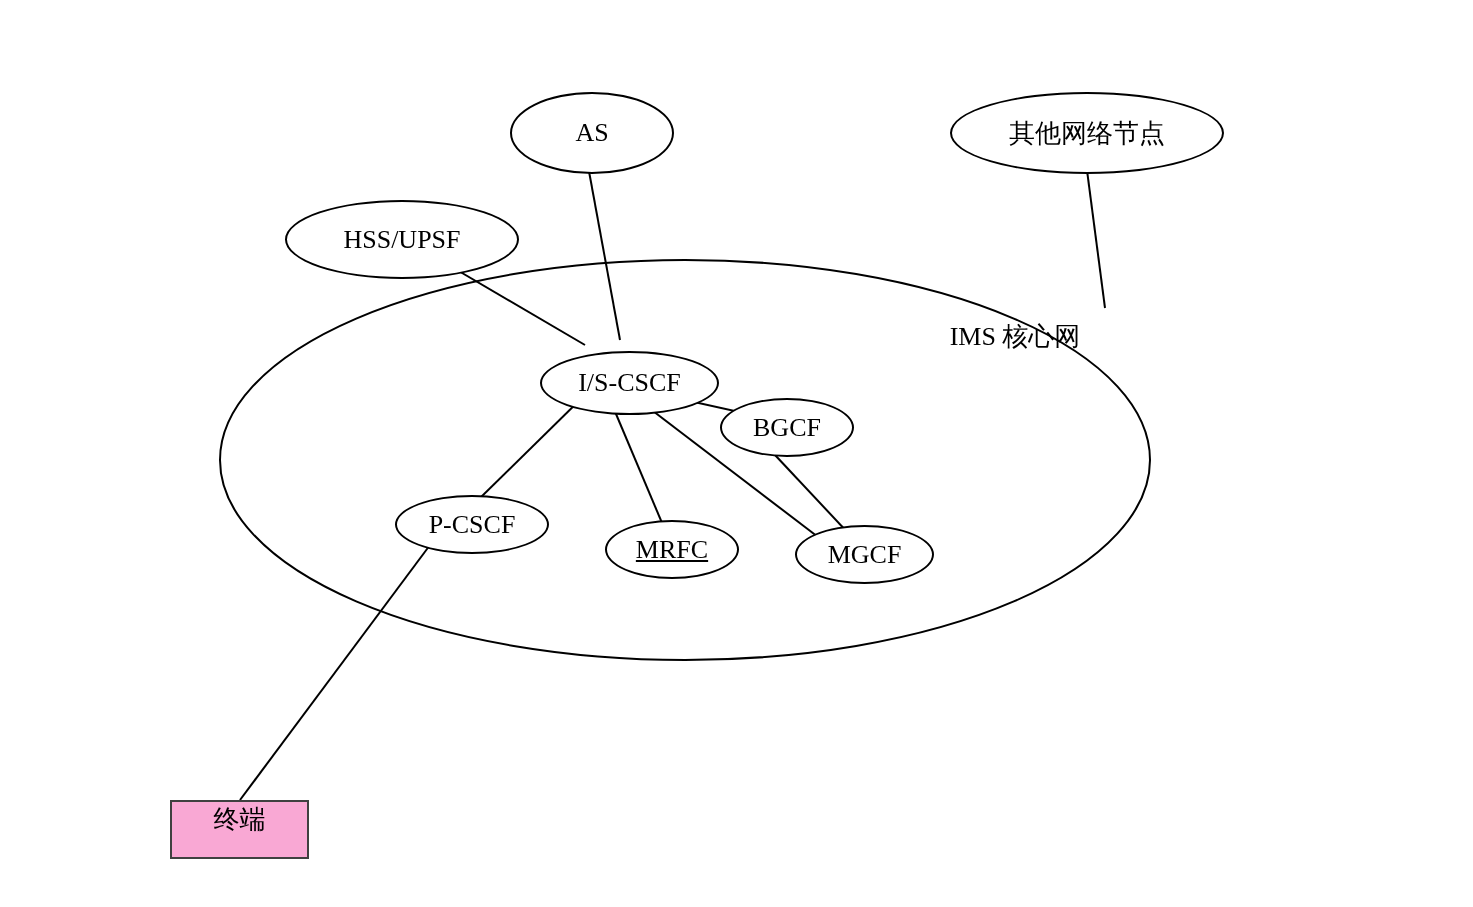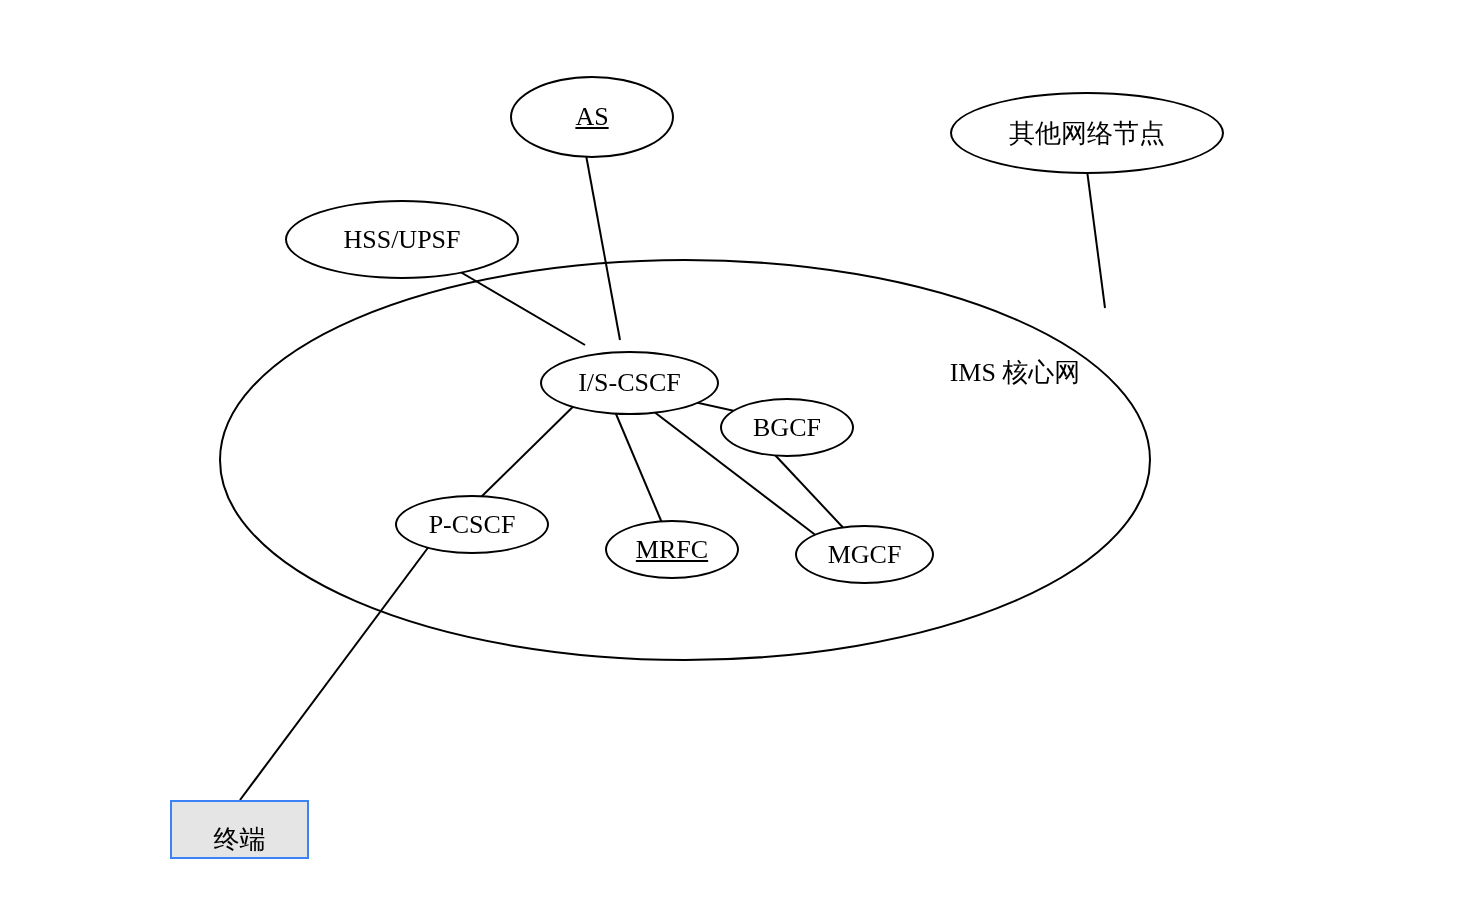--- a/index.html
+++ b/index.html
@@ -17,26 +17,26 @@
       border-radius: 50%;
       display: flex;
       align-items: center;
       justify-content: center;
       font-size: 26px;
       background: white;
       z-index: 2;
     }
     .rect-node {
       position: absolute;
-      border: 2px solid #3b82f6;
+      border: 2px solid #404040;
       display: flex;
-      align-items: flex-end;
+      align-items: flex-start;
       justify-content: center;
       font-size: 26px;
-      background: #e5e5e5;
+      background: #f9a8d4;
       z-index: 2;
     }
     .label {
       position: absolute;
       font-size: 26px;
       z-index: 2;
       text-align: center;
       line-height: 1.3;
     }
     svg.connector {
@@ -64,21 +64,21 @@
   <line x1="1085" y1="155" x2="1105" y2="308" stroke="black" stroke-width="2"></line>
   <line x1="440" y1="260" x2="585" y2="345" stroke="black" stroke-width="2"></line>
   <line x1="640" y1="390" x2="775" y2="420" stroke="black" stroke-width="2"></line>
   <line x1="775" y1="455" x2="850" y2="535" stroke="black" stroke-width="2"></line>
   <line x1="590" y1="390" x2="478" y2="500" stroke="black" stroke-width="2"></line>
   <line x1="608" y1="395" x2="665" y2="530" stroke="black" stroke-width="2"></line>
   <line x1="632" y1="395" x2="822" y2="540" stroke="black" stroke-width="2"></line>
   <line x1="430" y1="545" x2="240" y2="800" stroke="black" stroke-width="2"></line>
 </svg>
 
-<div class="ellipse-node" style="left:510px; top:76px; width:160px; height:78px;text-decoration:underline;">
+<div class="ellipse-node" style="left:510px; top:92px; width:160px; height:78px;">
   <span>AS</span>
 </div>
 
 <div class="ellipse-node" style="left:950px; top:92px; width:270px; height:78px;">
   <span>其他网络节点</span>
 </div>
 
 <div class="ellipse-node" style="left:285px; top:200px; width:230px; height:75px;">
   <span>HSS/UPSF</span>
 </div>
@@ -100,15 +100,15 @@
 </div>
 
 <div class="ellipse-node" style="left:795px; top:525px; width:135px; height:55px;text-align:center;">
   <span>MGCF</span>
 </div>
 
 <div class="rect-node" style="left:170px; top:800px; width:135px; height:55px;">
   <span>终端</span>
 </div>
 
-<div class="label" style="left:945px; top:320px; width:140px;margin-top:36px;">
+<div class="label" style="left:945px; top:320px; width:140px;">
   <span>IMS 核心网</span>
 </div>
 
 </body></html>

